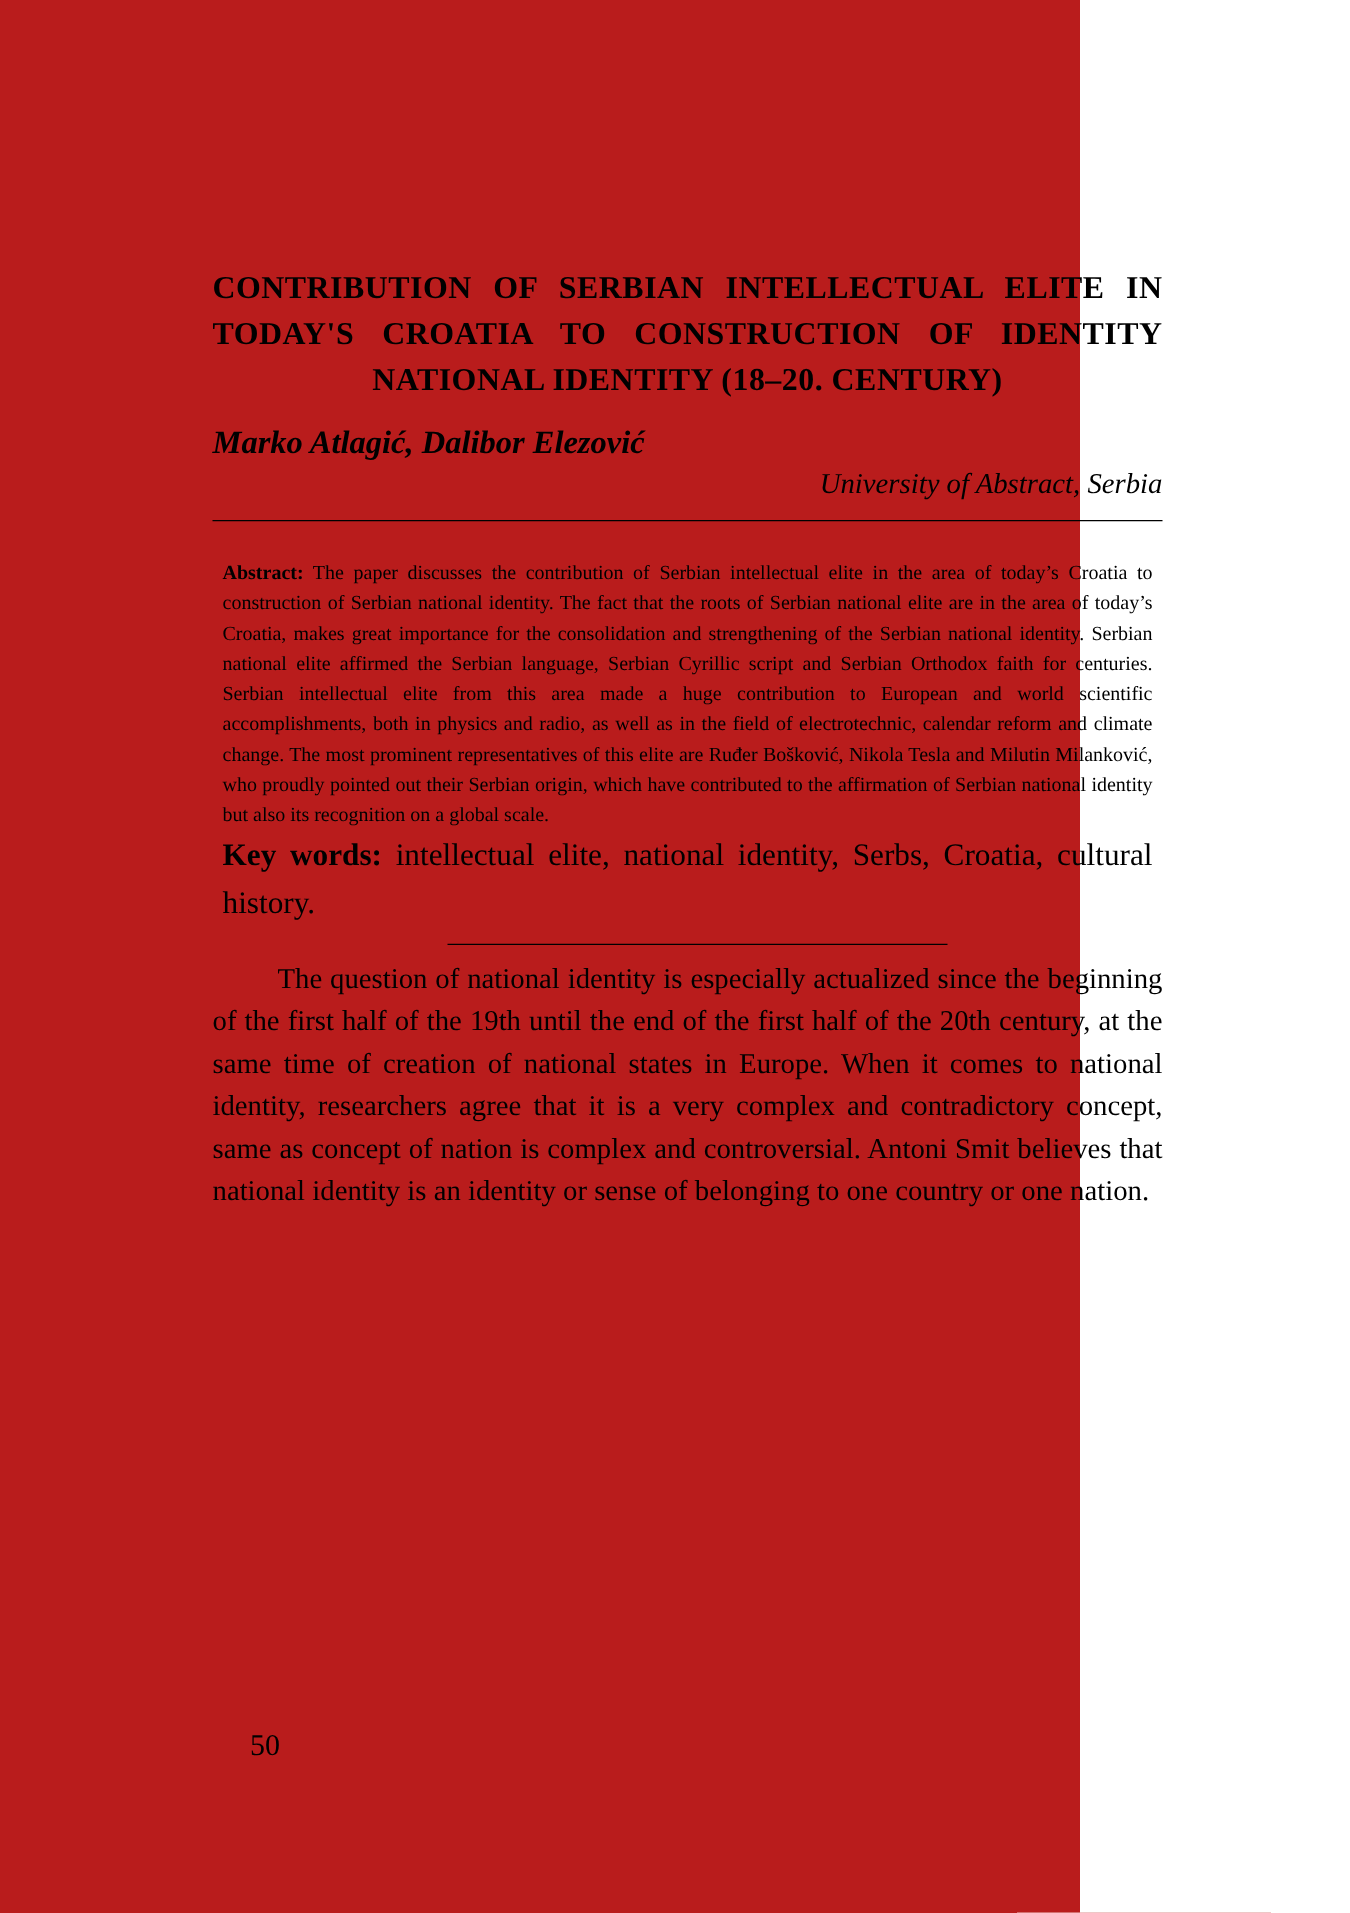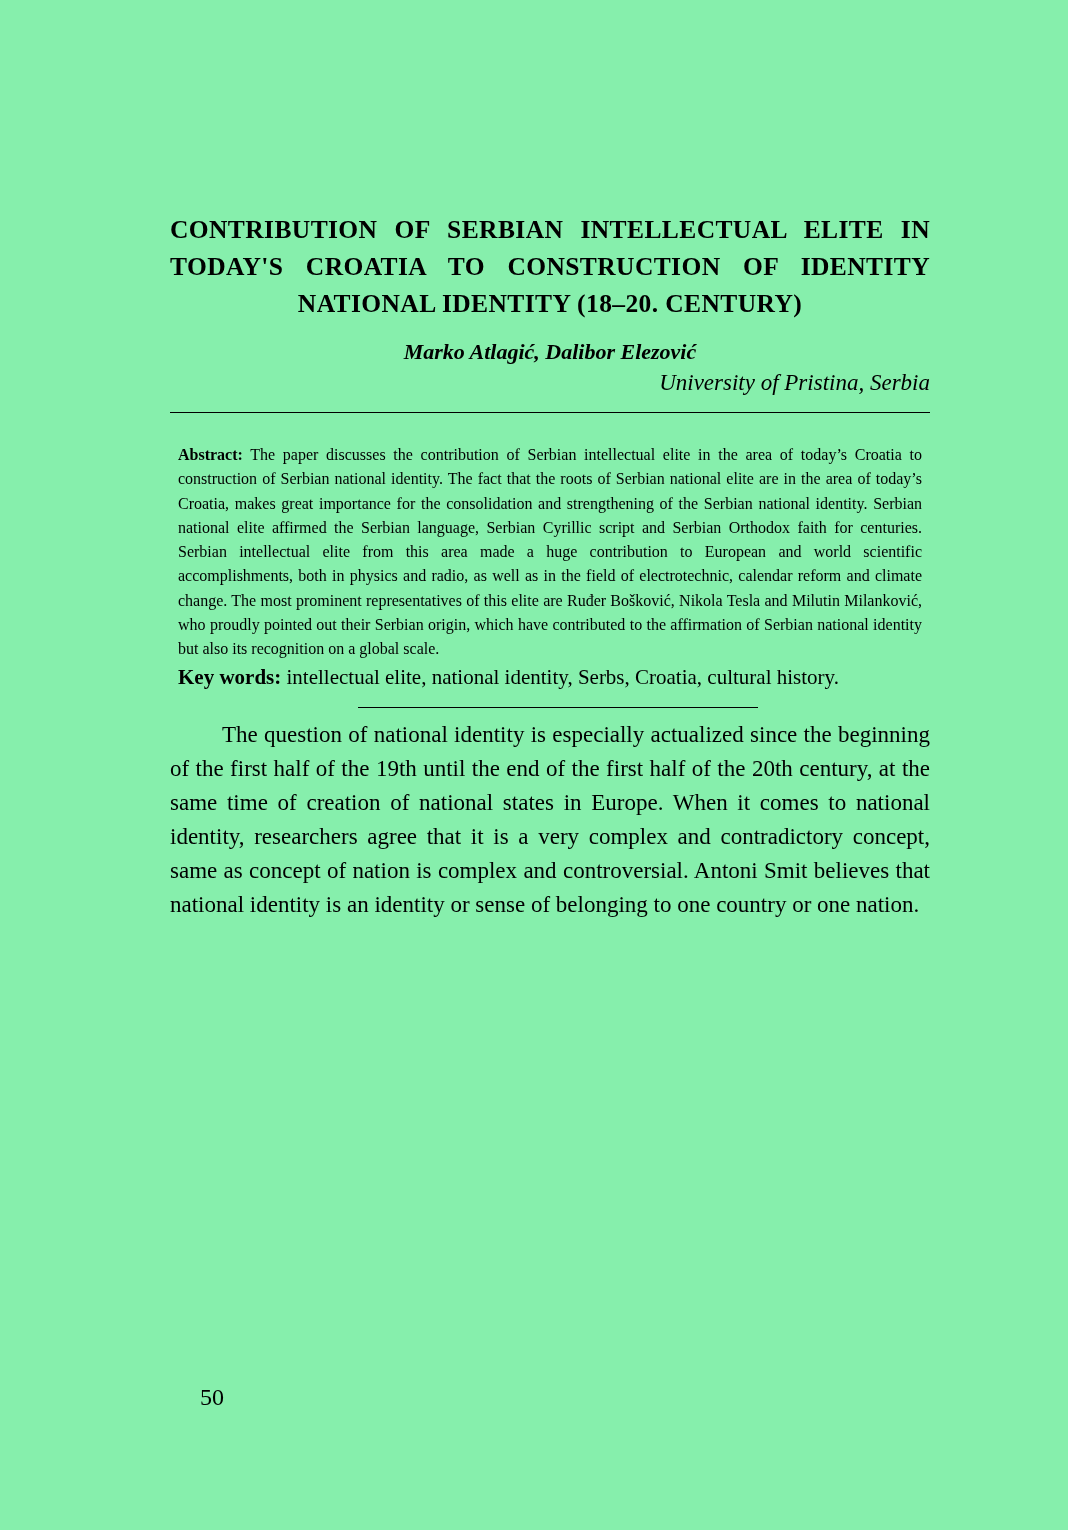--- a/index.html
+++ b/index.html
@@ -12,23 +12,23 @@
     height: 1530px;
     font-family: "Liberation Serif", serif;
     color: #000000;
     position: relative;
     overflow: hidden;
   }
   .page {
     position: absolute;
     left: 0;
     top: 0;
-    width: 1068px;
+    width: 864px;
     height: 1530px;
-    background: #86efac;
+    background: #b91c1c;
   }
   .content {
     position: absolute;
     left: 170px;
     top: 212px;
     width: 760px;
   }
   .title {
     font-size: 25.5px;
     font-weight: bold;
@@ -40,22 +40,22 @@
   .title .line {
     display: block;
     text-align: center;
   }
   .title .line.justified {
     text-align: justify;
     text-align-last: justify;
   }
   .authors {
     margin-top: 16px;
-    text-align: center;
-    font-size: 22px;
+    text-align: left;
+    font-size: 26px;
     font-weight: bold;
     font-style: italic;
   }
   .affiliation {
     margin-top: 5px;
     text-align: right;
     font-size: 23px;
     font-style: italic;
   }
   .rule-top {
@@ -71,21 +71,21 @@
   .abstract-text {
     font-size: 16px;
     line-height: 1.52;
     text-align: justify;
     margin: 0;
   }
   .abstract-text b {
     font-weight: bold;
   }
   .keywords {
-    font-size: 21px;
+    font-size: 25px;
     line-height: 1.52;
     text-align: justify;
     margin: 0;
     font-family: Liberation Serif, serif;
   }
   .rule-mid {
     margin: 13px auto 0 auto;
     border-top: 1.6px solid #000;
     width: 400px;
     margin-left: 188px;
@@ -120,21 +120,21 @@
 <div class="page">
   <div class="content">
 
     <div class="title">
       <span class="line justified">CONTRIBUTION OF SERBIAN INTELLECTUAL ELITE IN</span>
       <span class="line justified">TODAY'S CROATIA TO CONSTRUCTION OF IDENTITY</span>
       <span class="line">NATIONAL IDENTITY (18–20. CENTURY)</span>
     </div>
 
     <div class="authors">Marko Atlagić, Dalibor Elezović</div>
-    <div class="affiliation">University of Pristina, Serbia</div>
+    <div class="affiliation">University of Abstract, Serbia</div>
 
     <div class="rule-top"></div>
 
     <div class="abstract-block">
       <p class="abstract-text"><b>Abstract:</b><span> The paper discusses the contribution of Serbian intellectual elite in the area of today’s Croatia to construction of Serbian national identity. The fact that the roots of Serbian national elite are in the area of today’s Croatia, makes great importance for the consolidation and strengthening of the Serbian national identity. Serbian national elite affirmed the Serbian language, Serbian Cyrillic script and Serbian Orthodox faith for centuries. Serbian intellectual elite from this area made a huge contribution to European and world scientific accomplishments, both in physics and radio, as well as in the field of electrotechnic, calendar reform and climate change. The most prominent representatives of this elite are Ruđer Bošković, Nikola Tesla and Milutin Milanković, who proudly pointed out their Serbian origin, which have contributed to the affirmation of Serbian national identity but also its recognition on a global scale.</span></p>
       <p class="keywords"><b>Key words:</b><span> intellectual elite, national identity, Serbs, Croatia, cultural history.</span></p>
     </div>
 
     <div class="rule-mid"></div>
 

